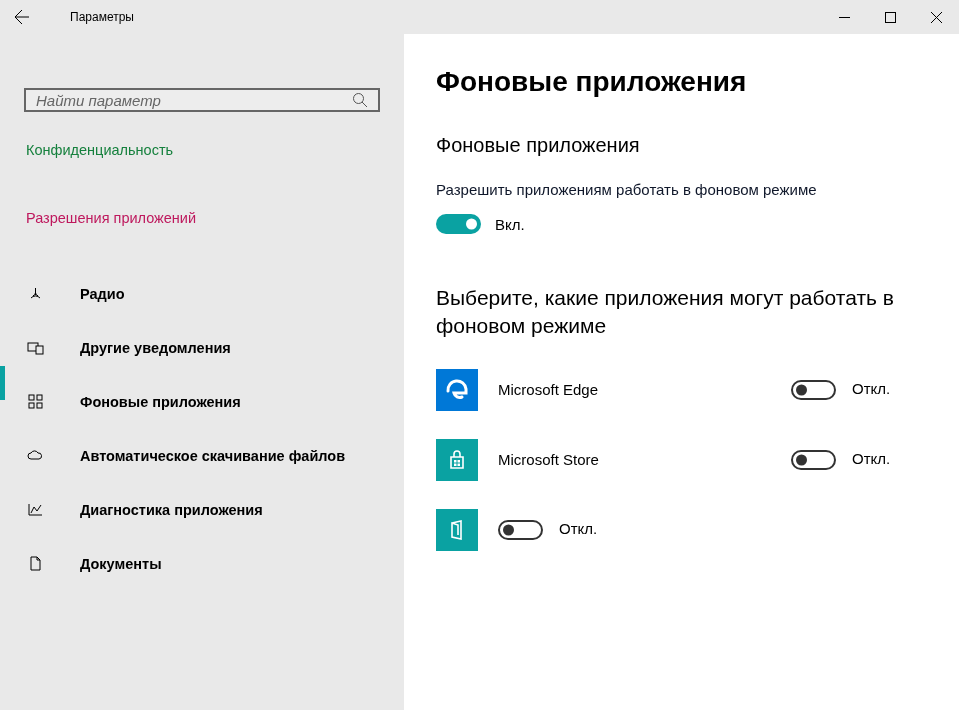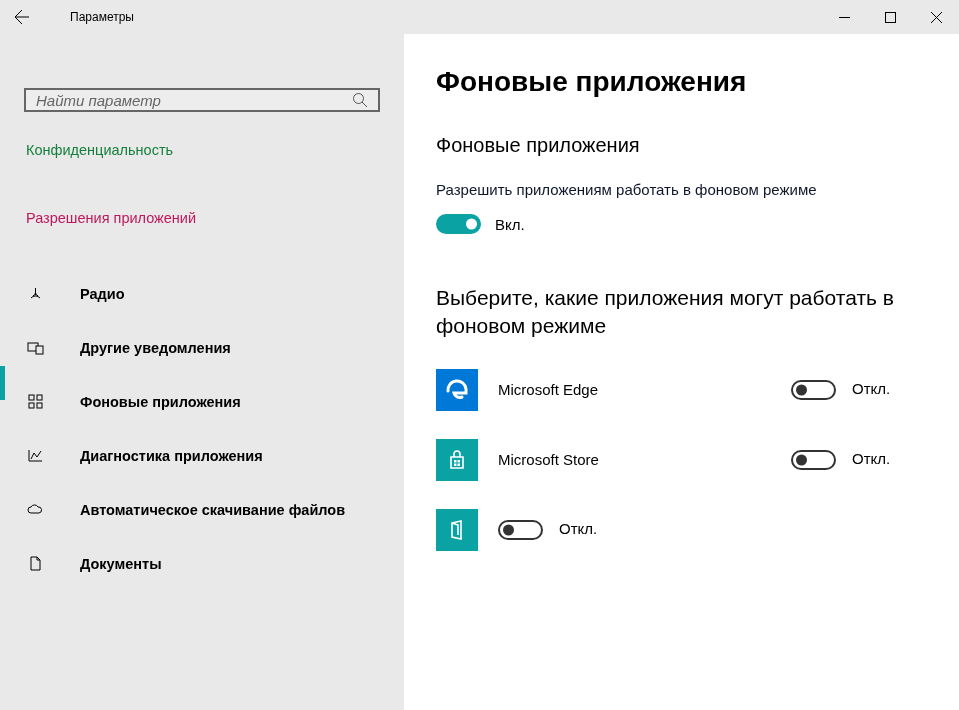--- a/index.html
+++ b/index.html
@@ -127,33 +127,33 @@
             <rect x="2" y="2" width="5" height="5" stroke="#000" fill="none"></rect>
             <rect x="10" y="2" width="5" height="5" stroke="#000" fill="none"></rect>
             <rect x="2" y="10" width="5" height="5" stroke="#000" fill="none"></rect>
             <rect x="10" y="10" width="5" height="5" stroke="#000" fill="none"></rect>
           </svg>
       </span>
       <span class="label">Фоновые приложения</span>
     </div>
     <div class="nav-item">
       <span class="icon">
-        <svg width="17" height="17" viewBox="0 0 17 17">
-            <path d="M2 14 V3 M2 14 H15 M4 12 L7 6 L10 10 L14 4" stroke="#000" fill="none"></path>
-          </svg>
-      </span>
-      <span class="label">Диагностика приложения</span>
-    </div>
-    <div class="nav-item">
-      <span class="icon">
         <svg width="18" height="17" viewBox="0 0 18 17">
             <path d="M5 12 A3 3 0 0 1 5 6 A4 4 0 0 1 12 6 A3 3 0 0 1 13 12 Z" stroke="#000" fill="none"></path>
           </svg>
       </span>
       <span class="label">Автоматическое скачивание файлов</span>
+    </div>
+    <div class="nav-item">
+      <span class="icon">
+        <svg width="17" height="17" viewBox="0 0 17 17">
+            <path d="M2 14 V3 M2 14 H15 M4 12 L7 6 L10 10 L14 4" stroke="#000" fill="none"></path>
+          </svg>
+      </span>
+      <span class="label">Диагностика приложения</span>
     </div>
     <div class="nav-item">
       <span class="icon">
         <svg width="17" height="17" viewBox="0 0 17 17">
             <path d="M4 2 H10 L13 5 V15 H4 Z M10 2 V5 H13" stroke="#000" fill="none"></path>
           </svg>
       </span>
       <span class="label">Документы</span>
     </div>
   </div>

